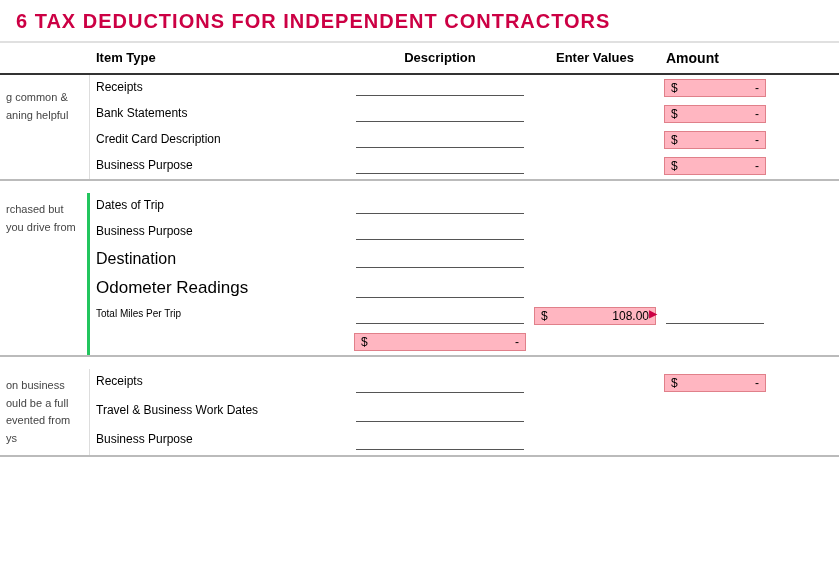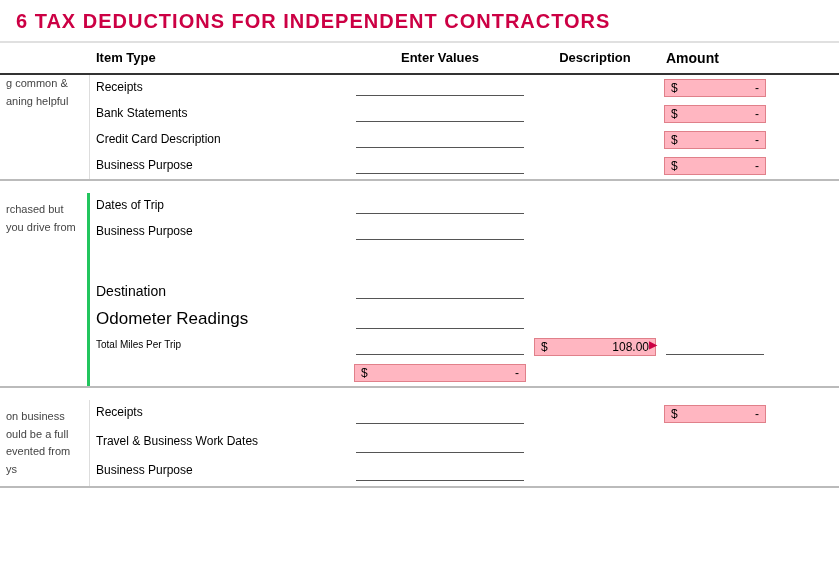--- a/index.html
+++ b/index.html
@@ -29,27 +29,27 @@
 </head>
 <body>
 
 <div class="header">
   <h1>6 TAX DEDUCTIONS FOR INDEPENDENT CONTRACTORS</h1>
 </div>
 
 <div style="display:grid; grid-template-columns: 90px 260px 180px 130px 110px; border-bottom: 2px solid #333; padding: 5px 0; background:#fff;">
   <div style="padding:2px 6px;"></div>
   <div style="font-weight:bold; font-size:13px; padding:2px 6px;">Item Type</div>
+  <div style="font-weight:bold; font-size:13px; padding:2px 6px; text-align:center;">Description</div>
   <div style="font-weight:bold; font-size:13px; padding:2px 6px; text-align:center;">Enter Values</div>
-  <div style="font-weight:bold; font-size:13px; padding:2px 6px; text-align:center;">Description</div>
   <div style="font-weight:bold; font-size:14px; padding:2px 6px; text-align:left;">Amount</div>
 </div>
 
 <div style="display:grid; grid-template-columns: 90px 1fr; border-bottom: 2px solid #bbb; background:#fff;">
-  <div style="font-size:11px; color:#444; line-height:1.6; padding:0 6px; border-right:1px solid #ddd; white-space:pre-line;">g common &amp;
+  <div style="font-size:11px; color:#444; line-height:1.6; padding:14px 6px; border-right:1px solid #ddd; white-space:pre-line;">g common &amp;
 aning helpful</div>
   <div style="display:grid; grid-template-columns: 260px 180px 130px 110px;">
 
     <div style="padding:5px 6px; font-size:12px;">Receipts</div>
     <div style="padding:5px 6px; display:flex; align-items:flex-end;">
         <span style="border-bottom:1px solid #555; width:100%; display:inline-block; height:16px;"></span>
       </div>
     <div style="padding:5px 4px; display:flex; align-items:flex-end; justify-content:center; font-size:12px;"></div>
     <div style="padding:4px 4px; display:flex; align-items:center;">
       <div style="background:#ffb6c1; border:1px solid #e0808a; font-size:12px; padding:1px 6px; width:100%; display:flex; justify-content:space-between;">
@@ -110,21 +110,21 @@
     <div style="padding:5px 4px;"></div>
     <div style="padding:4px 4px;"></div>
 
     <div style="padding:5px 6px; font-size:12px;">Business Purpose</div>
     <div style="padding:5px 6px; display:flex; align-items:flex-end;">
         <span style="border-bottom:1px solid #555; width:100%; display:inline-block; height:16px;"></span>
       </div>
     <div style="padding:5px 4px;"></div>
     <div style="padding:4px 4px;"></div>
 
-    <div style="padding:5px 6px; font-size:14px;margin-top:33px;">Destination</div>
+    <div style="padding:5px 6px; font-size:16px;">Destination</div>
     <div style="padding:5px 6px; display:flex; align-items:flex-end;">
         <span style="border-bottom:1px solid #555; width:100%; display:inline-block; height:16px;"></span>
       </div>
     <div style="padding:5px 4px;"></div>
     <div style="padding:4px 4px;"></div>
 
     <div style="padding:5px 6px; font-size:17px;">Odometer Readings</div>
     <div style="padding:5px 6px; display:flex; align-items:flex-end;">
         <span style="border-bottom:1px solid #555; width:100%; display:inline-block; height:16px;"></span>
       </div>

